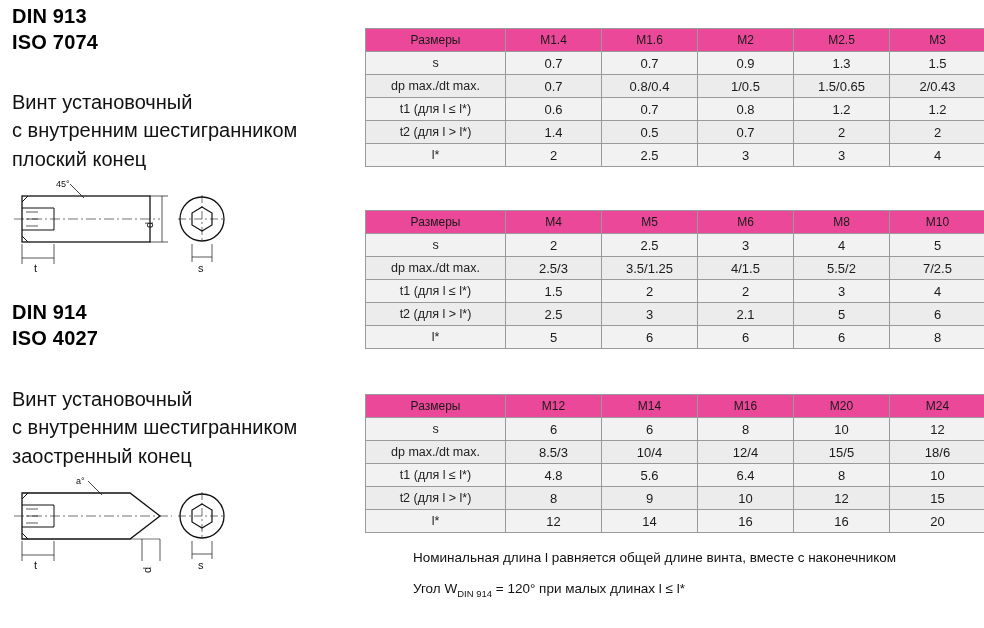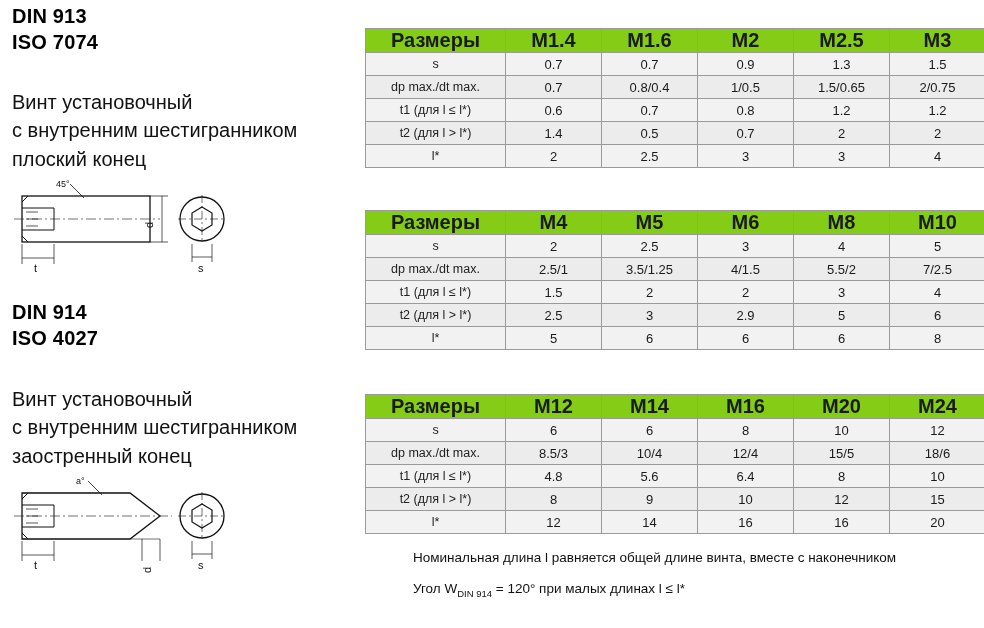--- a/index.html
+++ b/index.html
@@ -54,23 +54,23 @@
   table.dims th, table.dims td {
     border: 1px solid #9a9a9a;
     text-align: center;
     color: #1a1a1a;
     font-size: 13px;
     height: 23px;
     padding: 0 2px;
     background: #f2f2f2;
   }
   table.dims th {
-    font-weight: bold;
-    font-size: 20px;
-    background: #84cc16;
+    font-weight: normal;
+    font-size: 12px;
+    background: #ec4899;
   }
   table.dims col.c0 { width: 140px; }
   table.dims col.cx { width: 96px; }
   table.dims td.rowhdr {
     font-size: 12.5px;
     background: #f2f2f2;
     color: #222;
   }
   table.dims tr.alt td { background: #ececec; }
   .tiny { font-size: 10px; }
@@ -231,21 +231,21 @@
           <td>0.9</td>
           <td>1.3</td>
           <td>1.5</td>
         </tr>
         <tr class="alt">
           <td class="rowhdr tiny">dp max./dt max.</td>
           <td>0.7</td>
           <td>0.8/0.4</td>
           <td>1/0.5</td>
           <td>1.5/0.65</td>
-          <td>2/0.75</td>
+          <td>2/0.43</td>
         </tr>
         <tr>
           <td class="rowhdr">t1 (для l ≤ l*)</td>
           <td>0.6</td>
           <td>0.7</td>
           <td>0.8</td>
           <td>1.2</td>
           <td>1.2</td>
         </tr>
         <tr class="alt">
@@ -292,39 +292,39 @@
         <tr>
           <td class="rowhdr">s</td>
           <td>2</td>
           <td>2.5</td>
           <td>3</td>
           <td>4</td>
           <td>5</td>
         </tr>
         <tr class="alt">
           <td class="rowhdr tiny">dp max./dt max.</td>
-          <td>2.5/1</td>
+          <td>2.5/3</td>
           <td>3.5/1.25</td>
           <td>4/1.5</td>
           <td>5.5/2</td>
           <td>7/2.5</td>
         </tr>
         <tr>
           <td class="rowhdr">t1 (для l ≤ l*)</td>
           <td>1.5</td>
           <td>2</td>
           <td>2</td>
           <td>3</td>
           <td>4</td>
         </tr>
         <tr class="alt">
           <td class="rowhdr">t2 (для l &gt; l*)</td>
           <td>2.5</td>
           <td>3</td>
-          <td>2.9</td>
+          <td>2.1</td>
           <td>5</td>
           <td>6</td>
         </tr>
         <tr>
           <td class="rowhdr">l*</td>
           <td>5</td>
           <td>6</td>
           <td>6</td>
           <td>6</td>
           <td>8</td>

